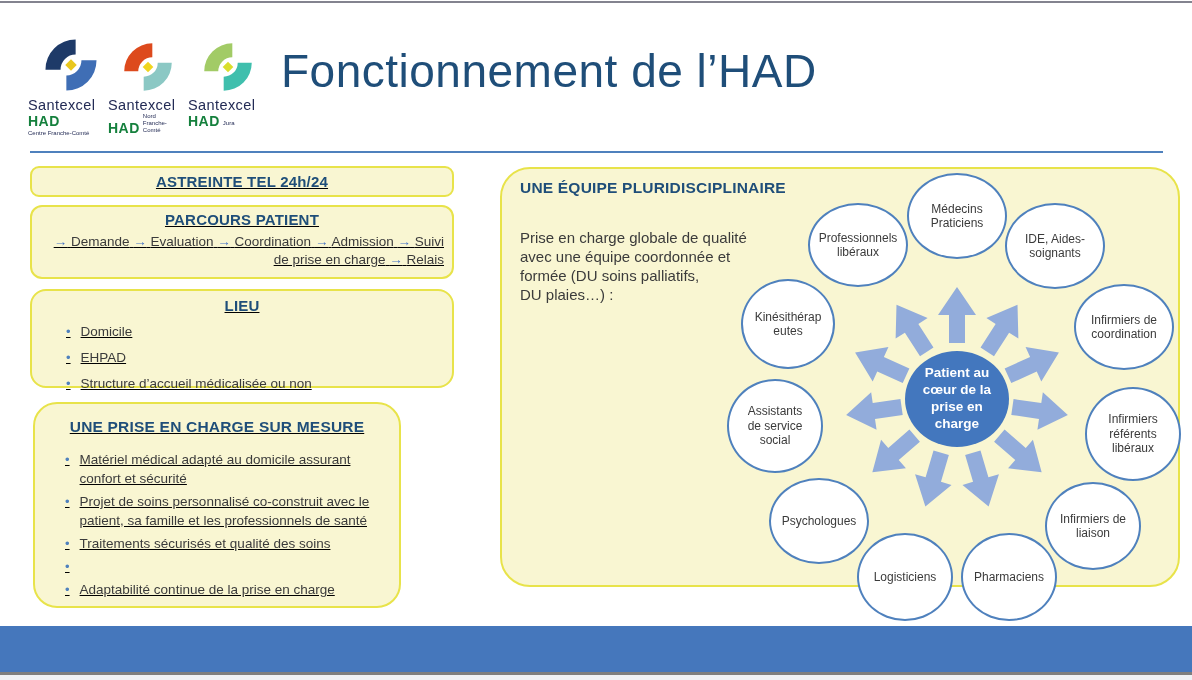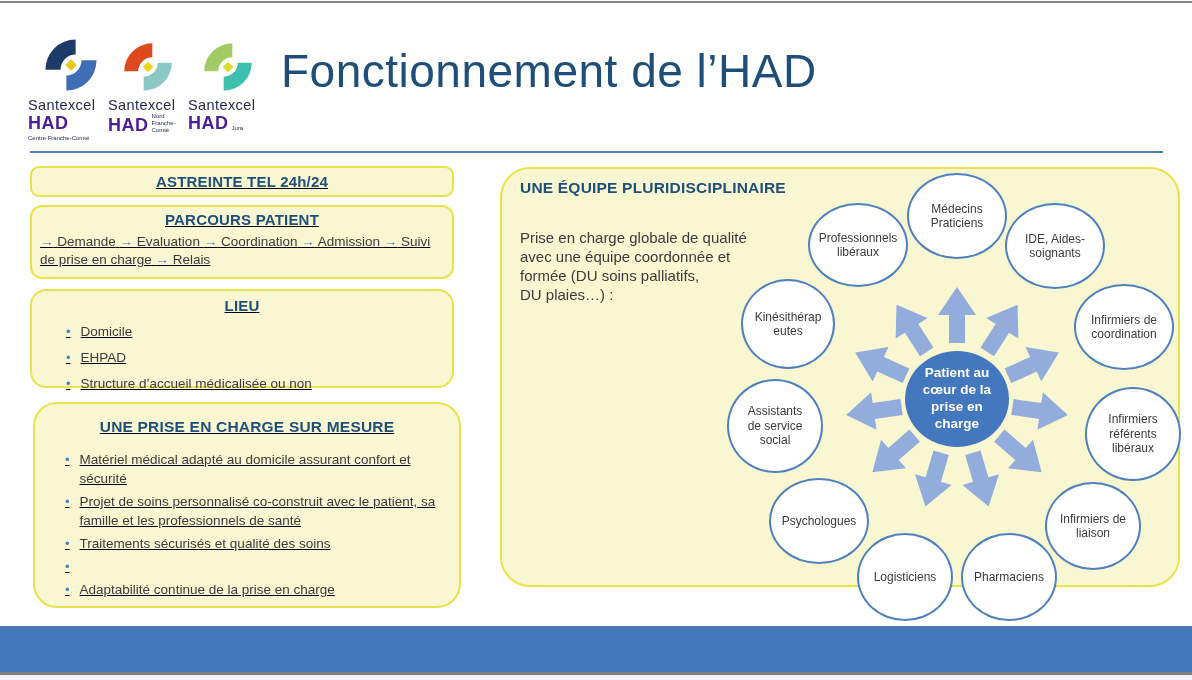--- a/index.html
+++ b/index.html
@@ -10,43 +10,43 @@
   .top-edge    { position:absolute; left:0; top:1px; width:100%; height:2px; background:#83838f; }
   .bottom-bar  { position:absolute; left:0; top:626px; width:100%; height:46px; background:#4577bc; }
   .bottom-edge { position:absolute; left:0; top:672px; width:100%; height:3px; background:#7f7f7f; }
   .below-strip { position:absolute; left:0; top:675px; width:100%; height:5px; background:#f0f2f5; }
 
   
   .logo { position:absolute; width:80px; }
   .logo svg { display:block; margin-left:12px; }
   .logo-name { font-size:14.5px; letter-spacing:0.4px; color:#232b55; font-weight:500; margin-top:3px; }
   .logo-had-row { display:flex; align-items:flex-end; gap:3px; }
-  .logo-had { font-size:18px; font-weight:bold; color:#4c1d95; letter-spacing:0.5px; }
+  .logo-had { font-size:14px; font-weight:bold; color:#15803d; letter-spacing:0.5px; }
   .logo-region { font-size:6px; color:#232b55; line-height:1.15; }
   .logo-region.below { margin-top:1px; }
   .logo-region.beside { width:34px; padding-bottom:2px; }
 
   .page-title { position:absolute; left:281px; top:44px; font-size:46px; color:#1f4e79; letter-spacing:0.5px; white-space:nowrap; }
   .header-rule { position:absolute; left:30px; top:151px; width:1133px; height:2px; background:#4f81bd; }
 
   
   .ybox { position:absolute; background:#f9f6d2; border:2px solid #e8e34a;text-decoration:underline; }
   .box-astreinte { left:30px; top:166px; width:424px; height:31px; border-radius:9px; }
   .box-parcours  { left:30px; top:205px; width:424px; height:74px; border-radius:12px; }
   .box-lieu      { left:30px; top:289px; width:424px; height:99px; border-radius:16px; }
-  .box-mesure    { left:33px; top:402px; width:428px; height:206px; border-radius:24px; }
+  .box-mesure    { left:33px; top:402px; width:368px; height:206px; border-radius:24px; }
   .right-panel   { left:500px; top:167px; width:680px; height:420px; border-radius:30px; }
 
   .box-title { color:#1f4e79; font-weight:bold; font-size:15px; text-align:center; letter-spacing:0.2px; }
   .box-astreinte .box-title { margin-top:5px; }
   .box-parcours .box-title  { margin-top:4px; }
   .box-lieu .box-title      { margin-top:6px; }
   .box-mesure .box-title    { margin-top:14px; font-size:15.5px; }
 
-  .steps { margin:5px 8px 0 8px; font-size:13.5px; line-height:18px; color:#3b3b3b; }
+  .steps { margin:5px 8px 0 8px; font-size:13.5px; line-height:18px; color:#3b3b3b;text-align:right; }
   .fa { color:#4472c4; font-weight:bold; }
 
   .blist { list-style:none; margin-top:8px; }
   .blist li { display:flex; gap:10px; font-size:13.5px; line-height:19px; color:#3b3b3b; }
   .box-lieu .blist { margin:8px 0 0 34px; }
   .box-lieu .blist li { margin-bottom:7px; }
   .box-mesure .blist { margin:14px 18px 0 30px; }
   .box-mesure .blist li { margin-bottom:4px; }
   .bullet { color:#4f81bd; font-size:13px; line-height:19px; }
 

